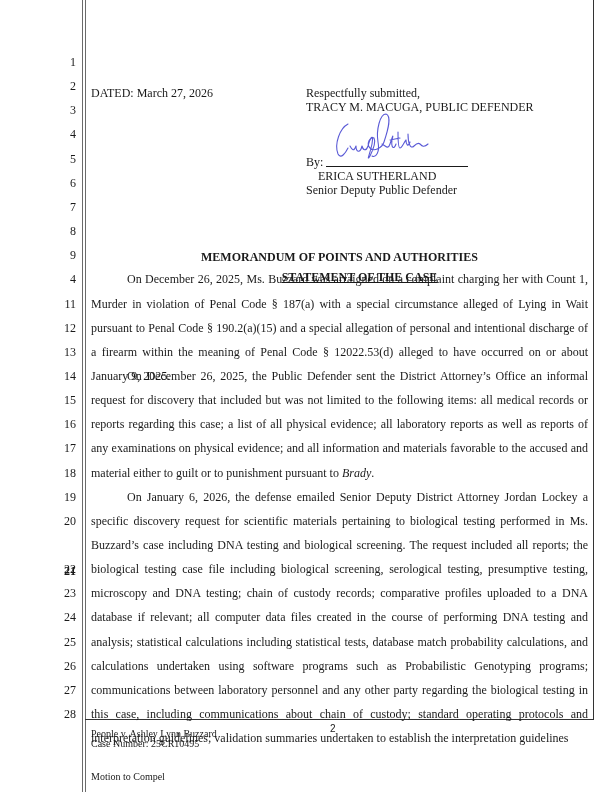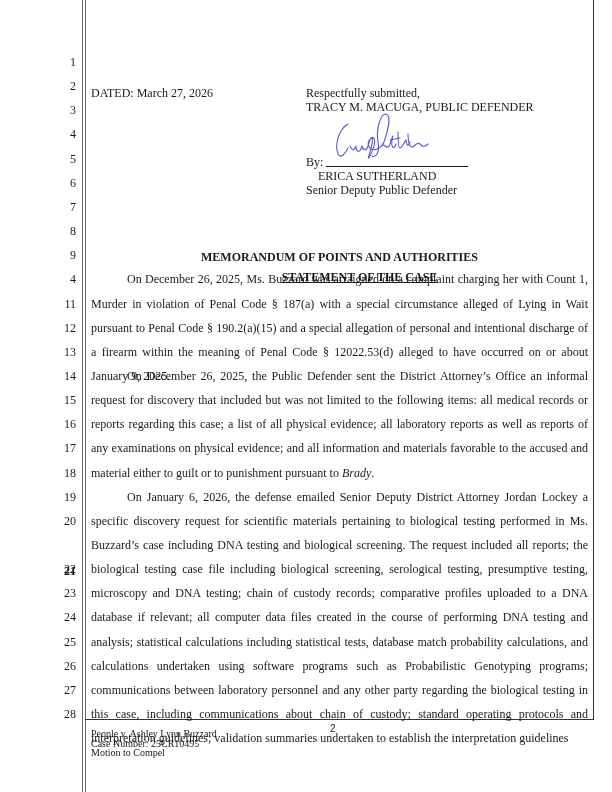--- a/index.html
+++ b/index.html
@@ -99,14 +99,14 @@
       <div class="just" style="top: 634.6px;"><span>analysis; statistical calculations including statistical tests, database match probability calculations, and</span></div>
       <div class="just" style="top: 658.75px;"><span>calculations undertaken using software programs such as Probabilistic Genotyping programs;</span></div>
       <div class="just" style="top: 682.9px;"><span>communications between laboratory personnel and any other party regarding the biological testing in</span></div>
       <div class="just" style="top: 707.05px;"><span>this case, including communications about chain of custody; standard operating protocols and</span></div>
       <div class="just last" style="top: 731.2px;"><span>interpretation guidelines; validation summaries undertaken to establish the interpretation guidelines</span></div>
     </div>
 
   <div class="pagenum">2</div>
   <div class="footer" style="top:729px;">People v. Ashley Lynn Buzzard</div>
   <div class="footer" style="top:738.5px;">Case Number: 25CR10495</div>
-  <div class="footer" style="top:748px;">Motion to Compel</div>
+  <div class="footer" style="top:772px;">Motion to Compel</div>
 </div>
 
 </body></html>

